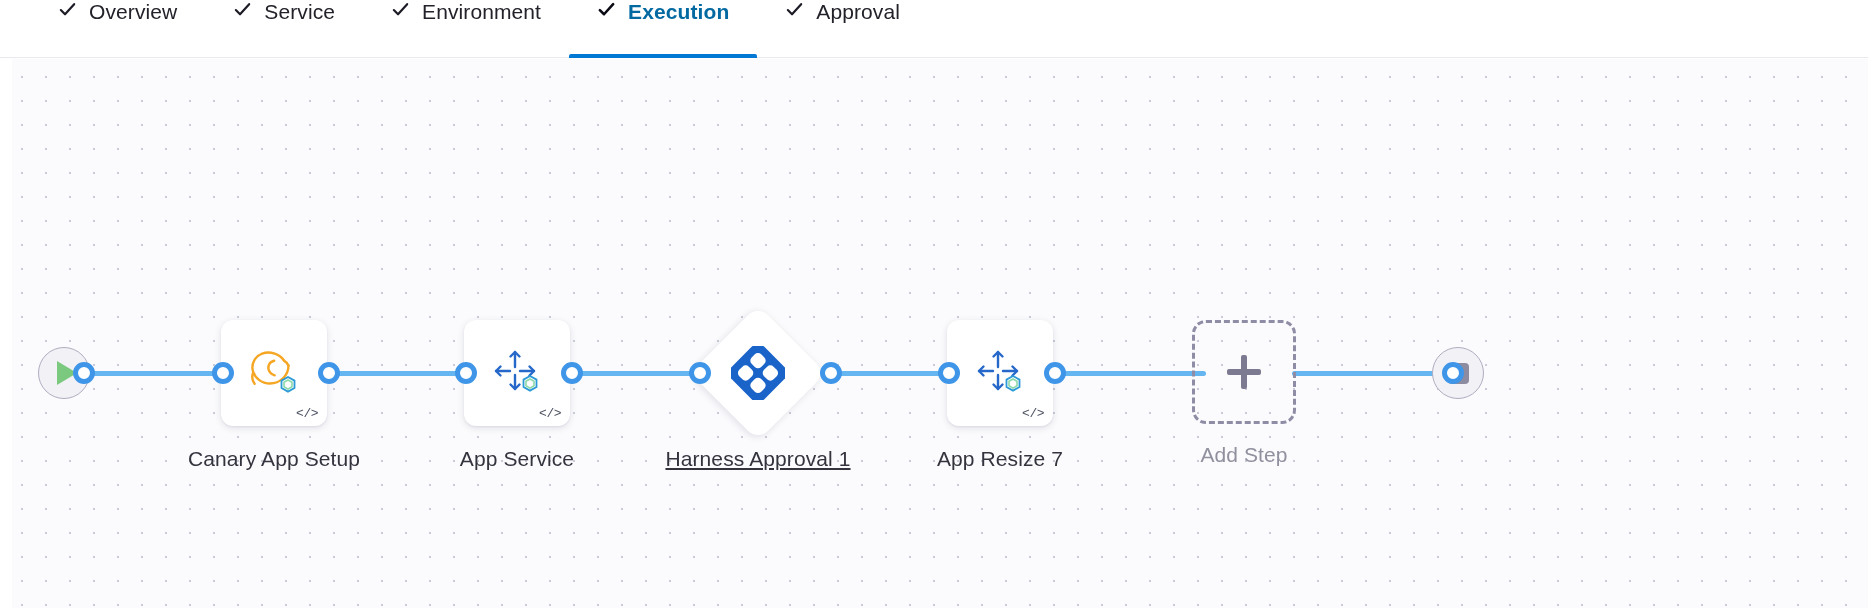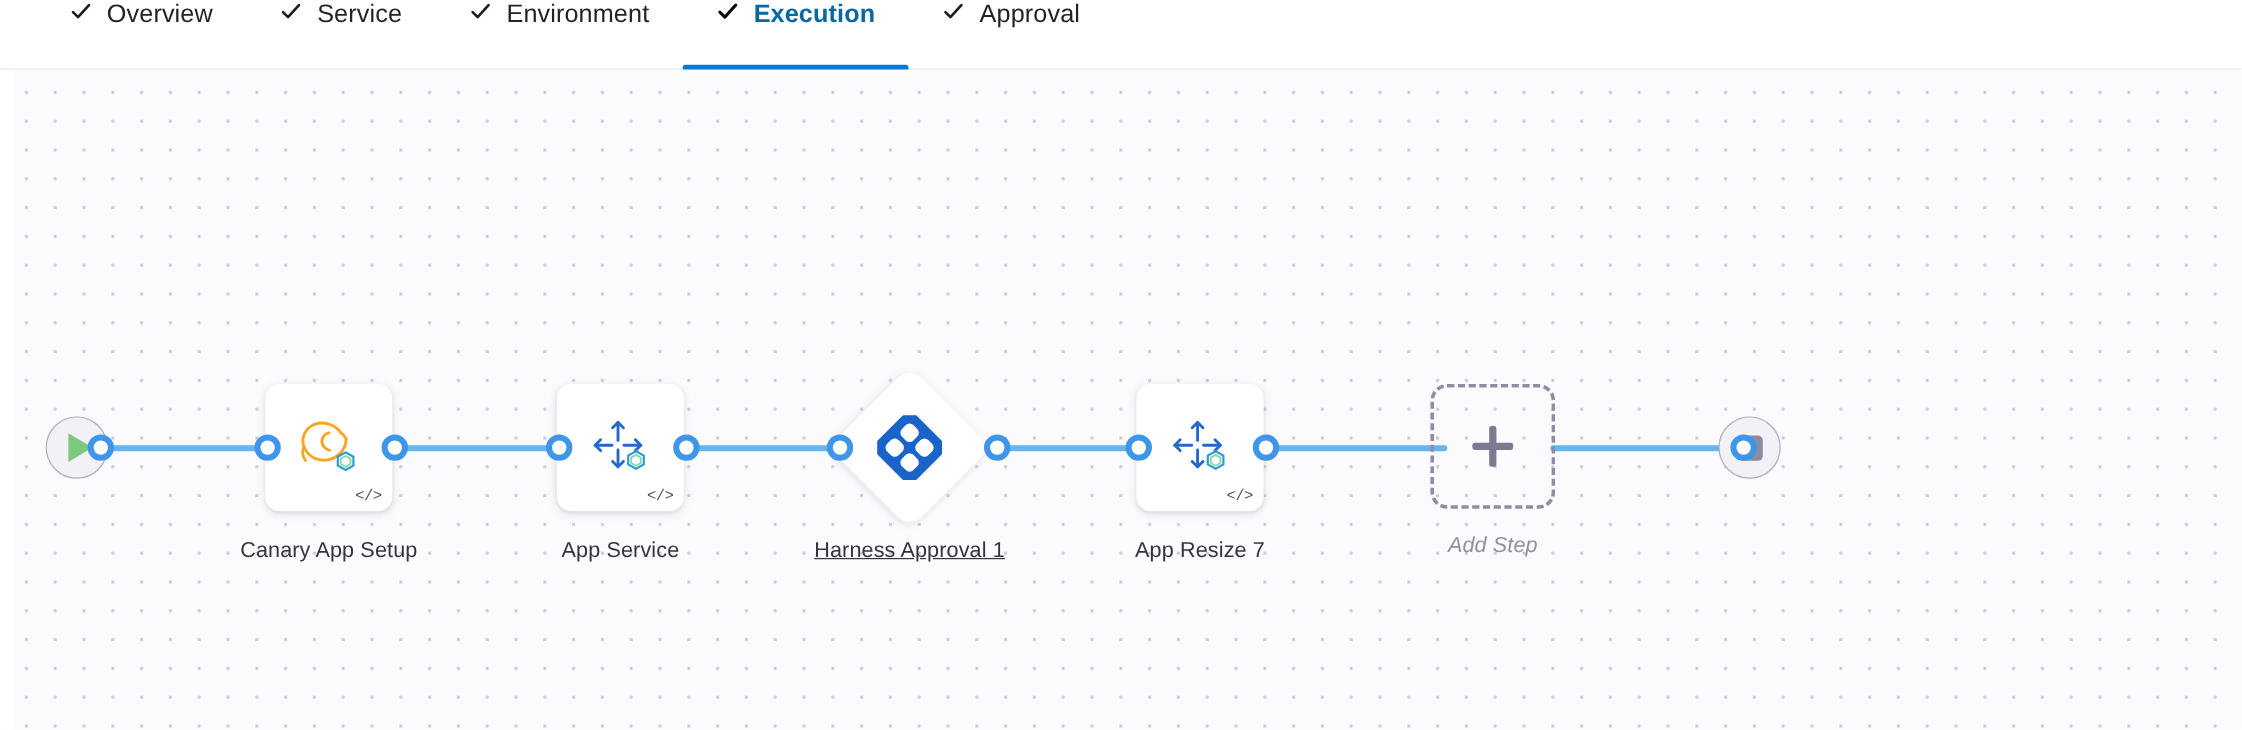--- a/index.html
+++ b/index.html
@@ -173,26 +173,26 @@
   }
   .plus::before { left: 0; top: 14px; width: 34px; height: 6px; }
   .plus::after  { top: 0; left: 14px; height: 34px; width: 6px; }
 
   
   .nlabel {
     position: absolute;
     top: 382px;
     width: 210px;
     text-align: center;
-    font-size: 18px;
+    font-size: 21px;
     line-height: 35px;
     color: #34343f;
     letter-spacing: .1px;
   }
-  .nlabel.muted { color: #90909f; top: 382px; font-style: italic; }
+  .nlabel.muted { color: #90909f; top: 382px; }
 </style>
 </head>
 <body>
 
 <div class="tabbar">
 
   <div class="tab">
     <span class="check">
       <svg viewBox="0 0 20 20">
           <path d="M3 10.6 L7.4 15 L17 4.4" fill="none" stroke="#1c1c26" stroke-width="2.3" stroke-linecap="round" stroke-linejoin="round"></path>

